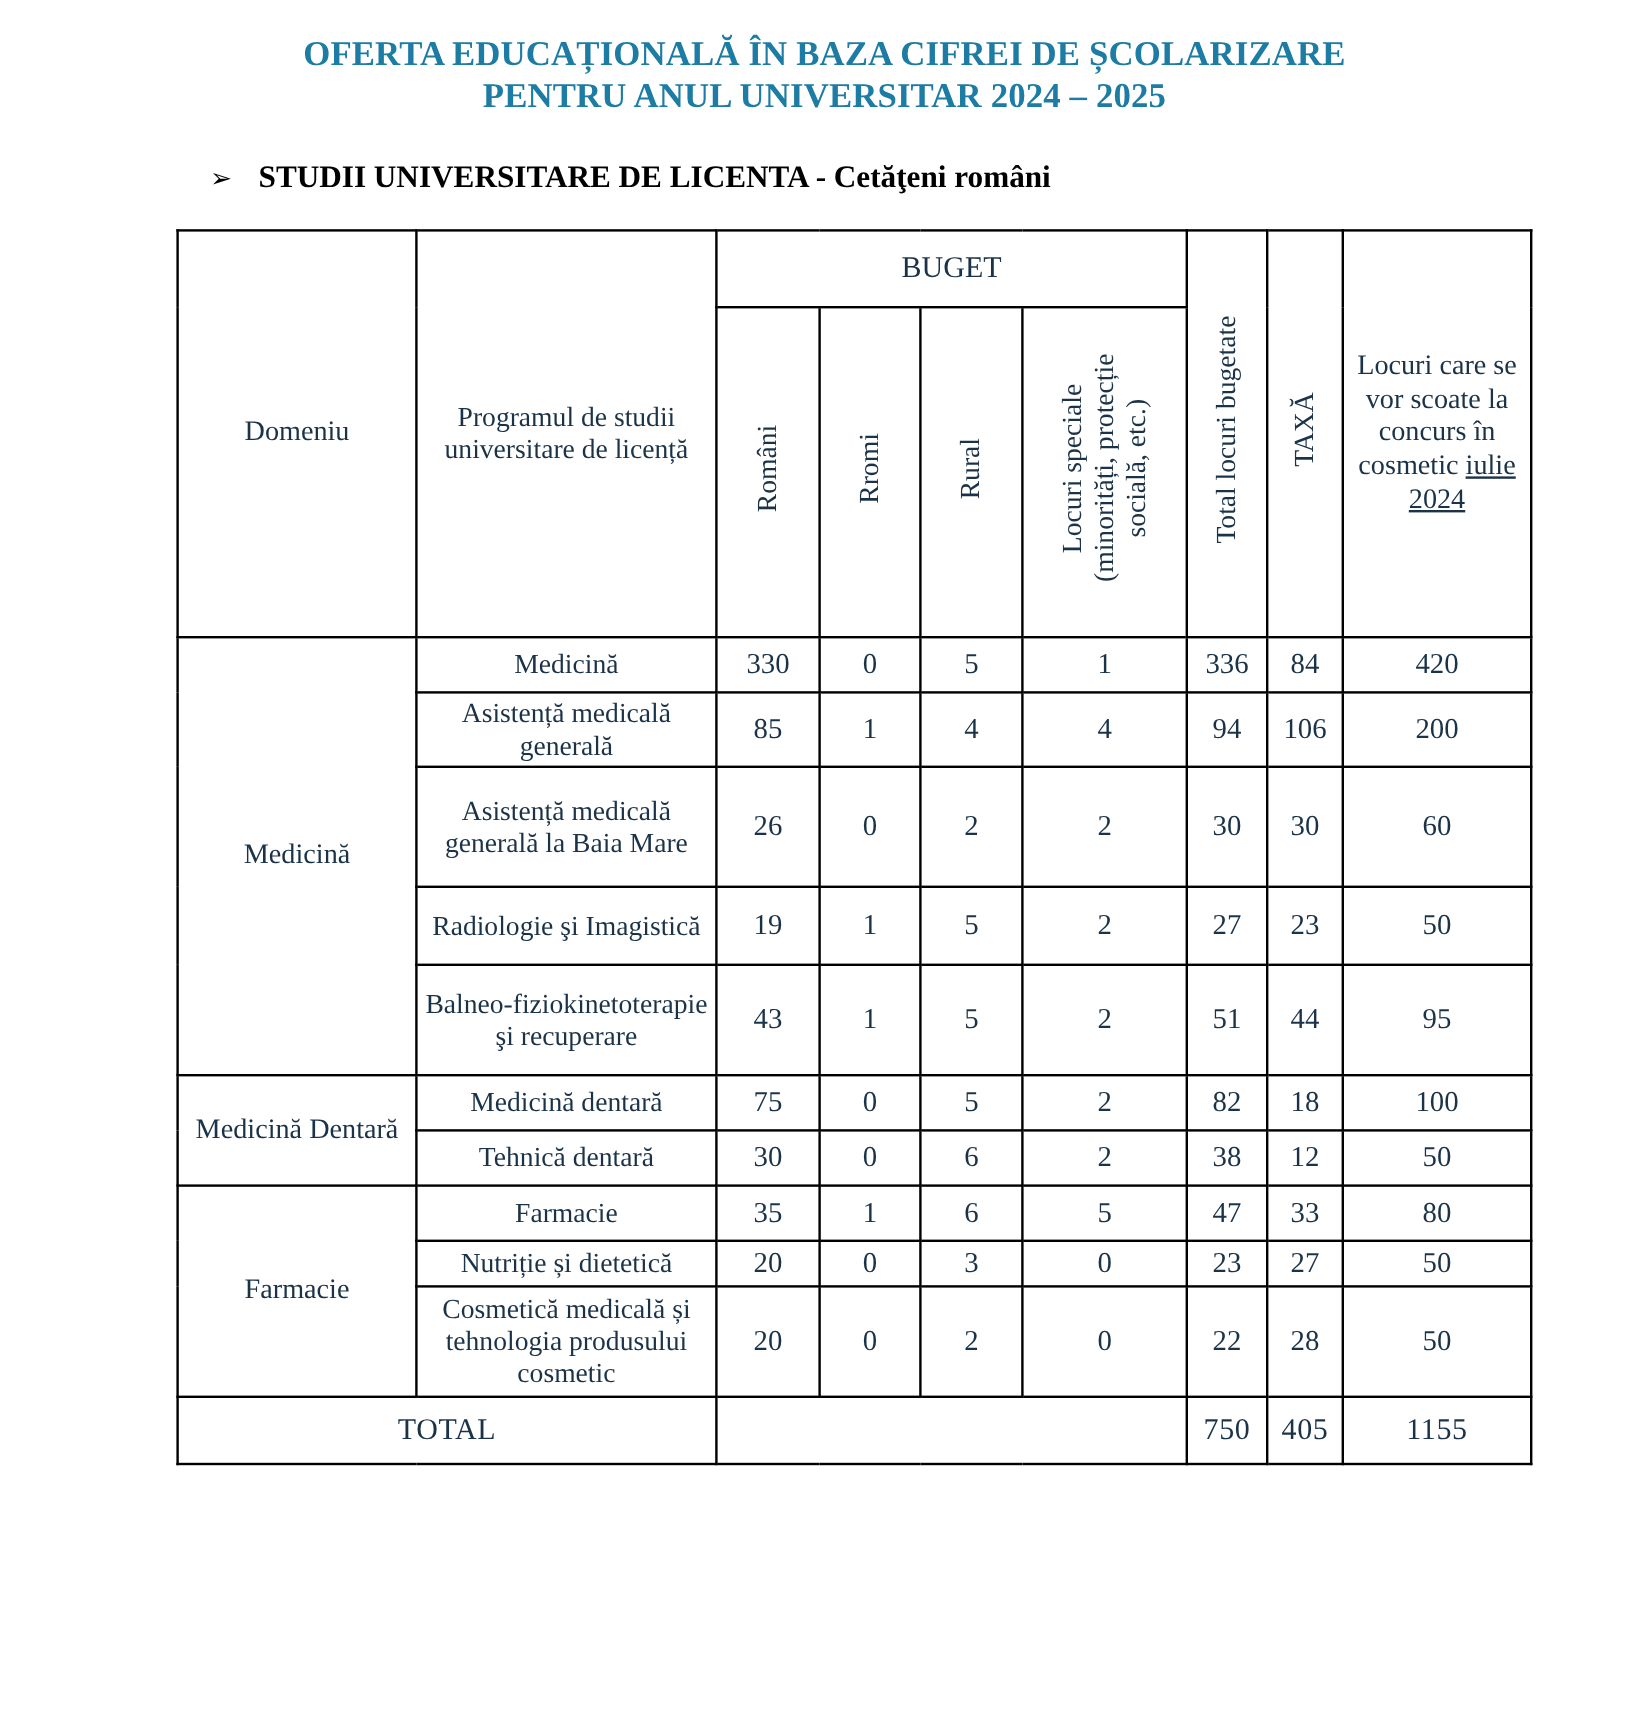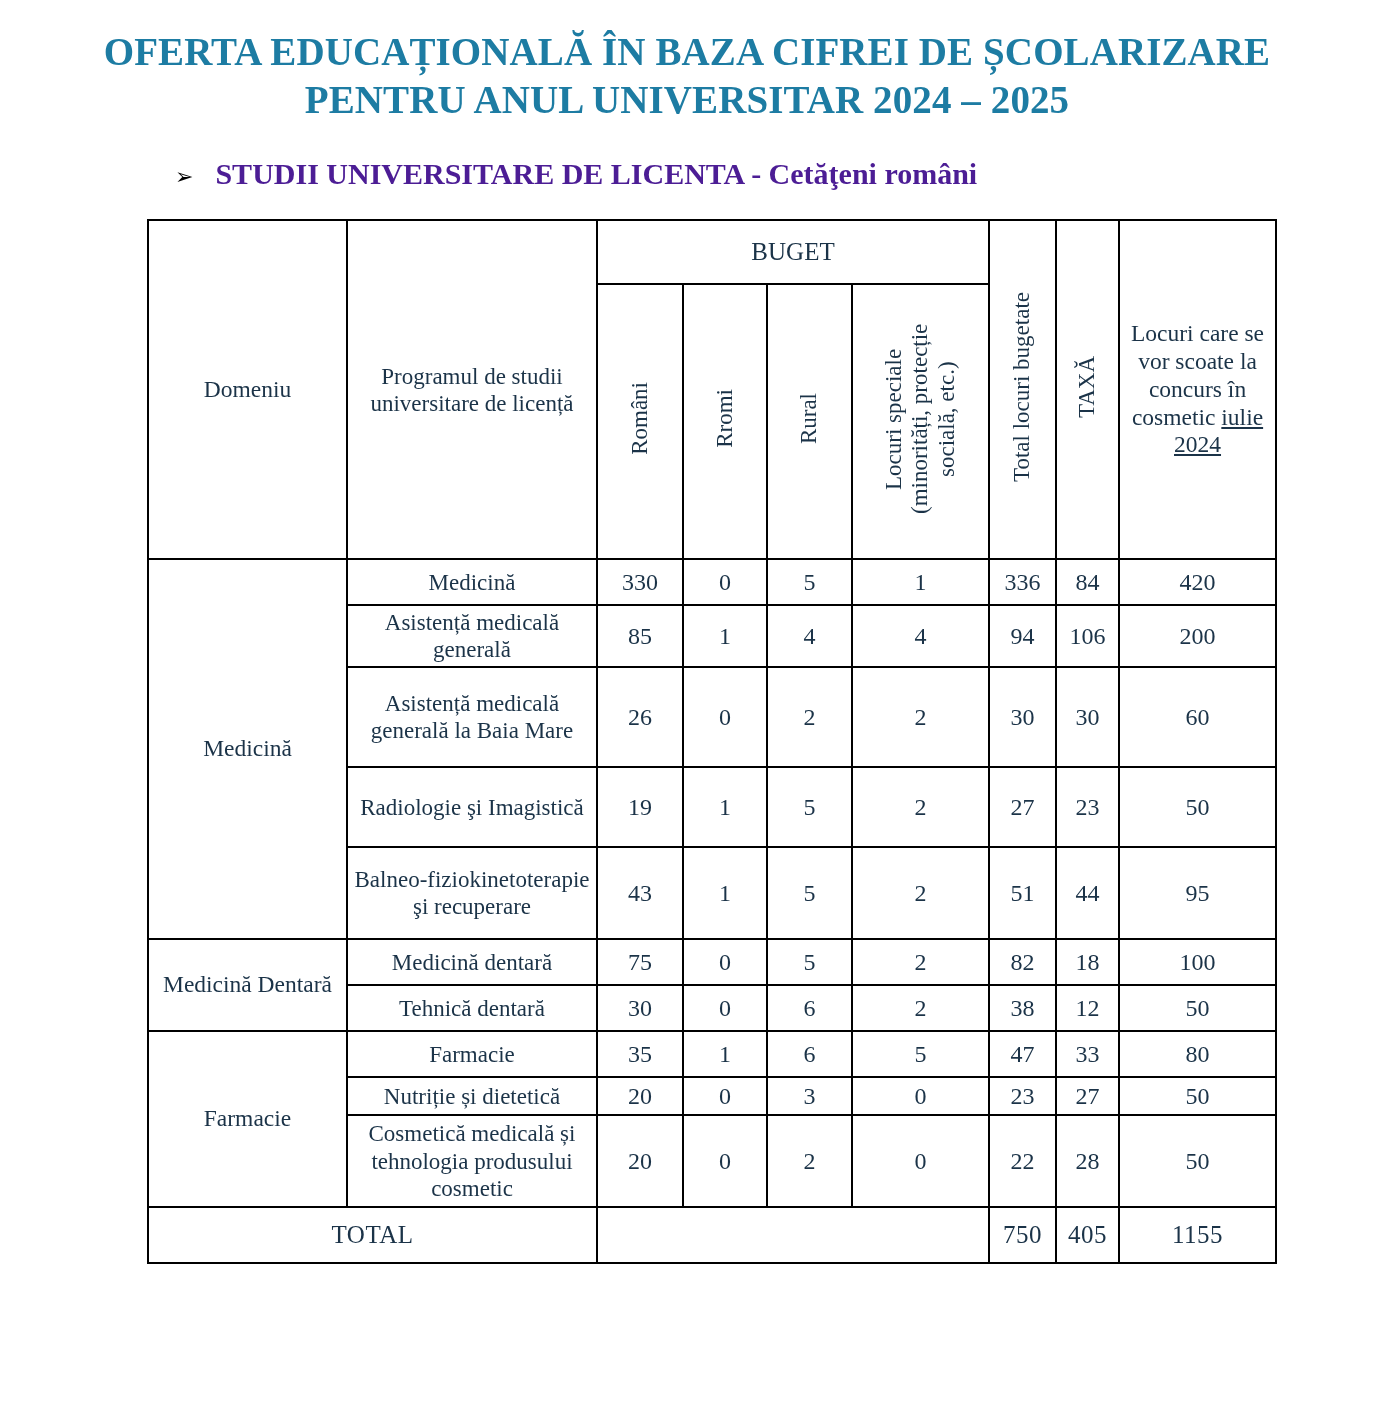--- a/index.html
+++ b/index.html
@@ -24,21 +24,21 @@
 
   
   .title-block {
     text-align: center;
     padding-top: 28px;
     line-height: 1.22;
   }
   .title-line {
     color: #1d7ca3;
     font-weight: bold;
-    font-size: 39px;
+    font-size: 29px;
     letter-spacing: 0.1px;
     white-space: nowrap;
     text-align: center;
   }
 
   
   .bullet-heading {
     margin: 34px 0 0 175px;
     display: flex;
     align-items: baseline;
@@ -46,22 +46,22 @@
     color: #000000;
   }
   .bullet-glyph {
     font-family: "DejaVu Sans", sans-serif;
     font-size: 22px;
     line-height: 1;
     color: #000;
   }
   .bullet-text {
     font-weight: bold;
-    font-size: 30px;
-    color: #4c1d95;
+    font-size: 26px;
+    color: #000000;
     white-space: nowrap;
   }
 
   
   .table-wrap {
     margin: 28px 0 0 147px;
     width: 1128px;
   }
   table.offer {
     border-collapse: collapse;
@@ -118,21 +118,21 @@
   .hdr-concurs .u { text-decoration: underline; }
 
   .cell-program  { font-size: 23px; line-height: 1.2; }
   .cell-domeniu  { font-size: 23.5px; line-height: 1.2; margin-left: 34px; }
   .cell-num      { font-size: 24px; }
   .row-total td  { font-size: 25px; letter-spacing: 0.5px; }
 
   .r-h1 { height: 46px; }
   .r-h2 { height: 62px; margin-left: 37px; }
   .r-h3 { height: 100px; }
-  .r-h4 { height: 80px; }
+  .r-h4 { height: 65px; }
   .r-h5 { height: 92px; }
   .r-h6 { height: 46px; }
   .r-h7 { height: 46px; }
   .r-h8 { height: 46px; }
   .r-h9 { height: 38px; }
   .r-h10{ height: 92px; }
   .r-tot{ height: 56px; margin-left: 15px; }
 </style>
 </head>
 <body>

